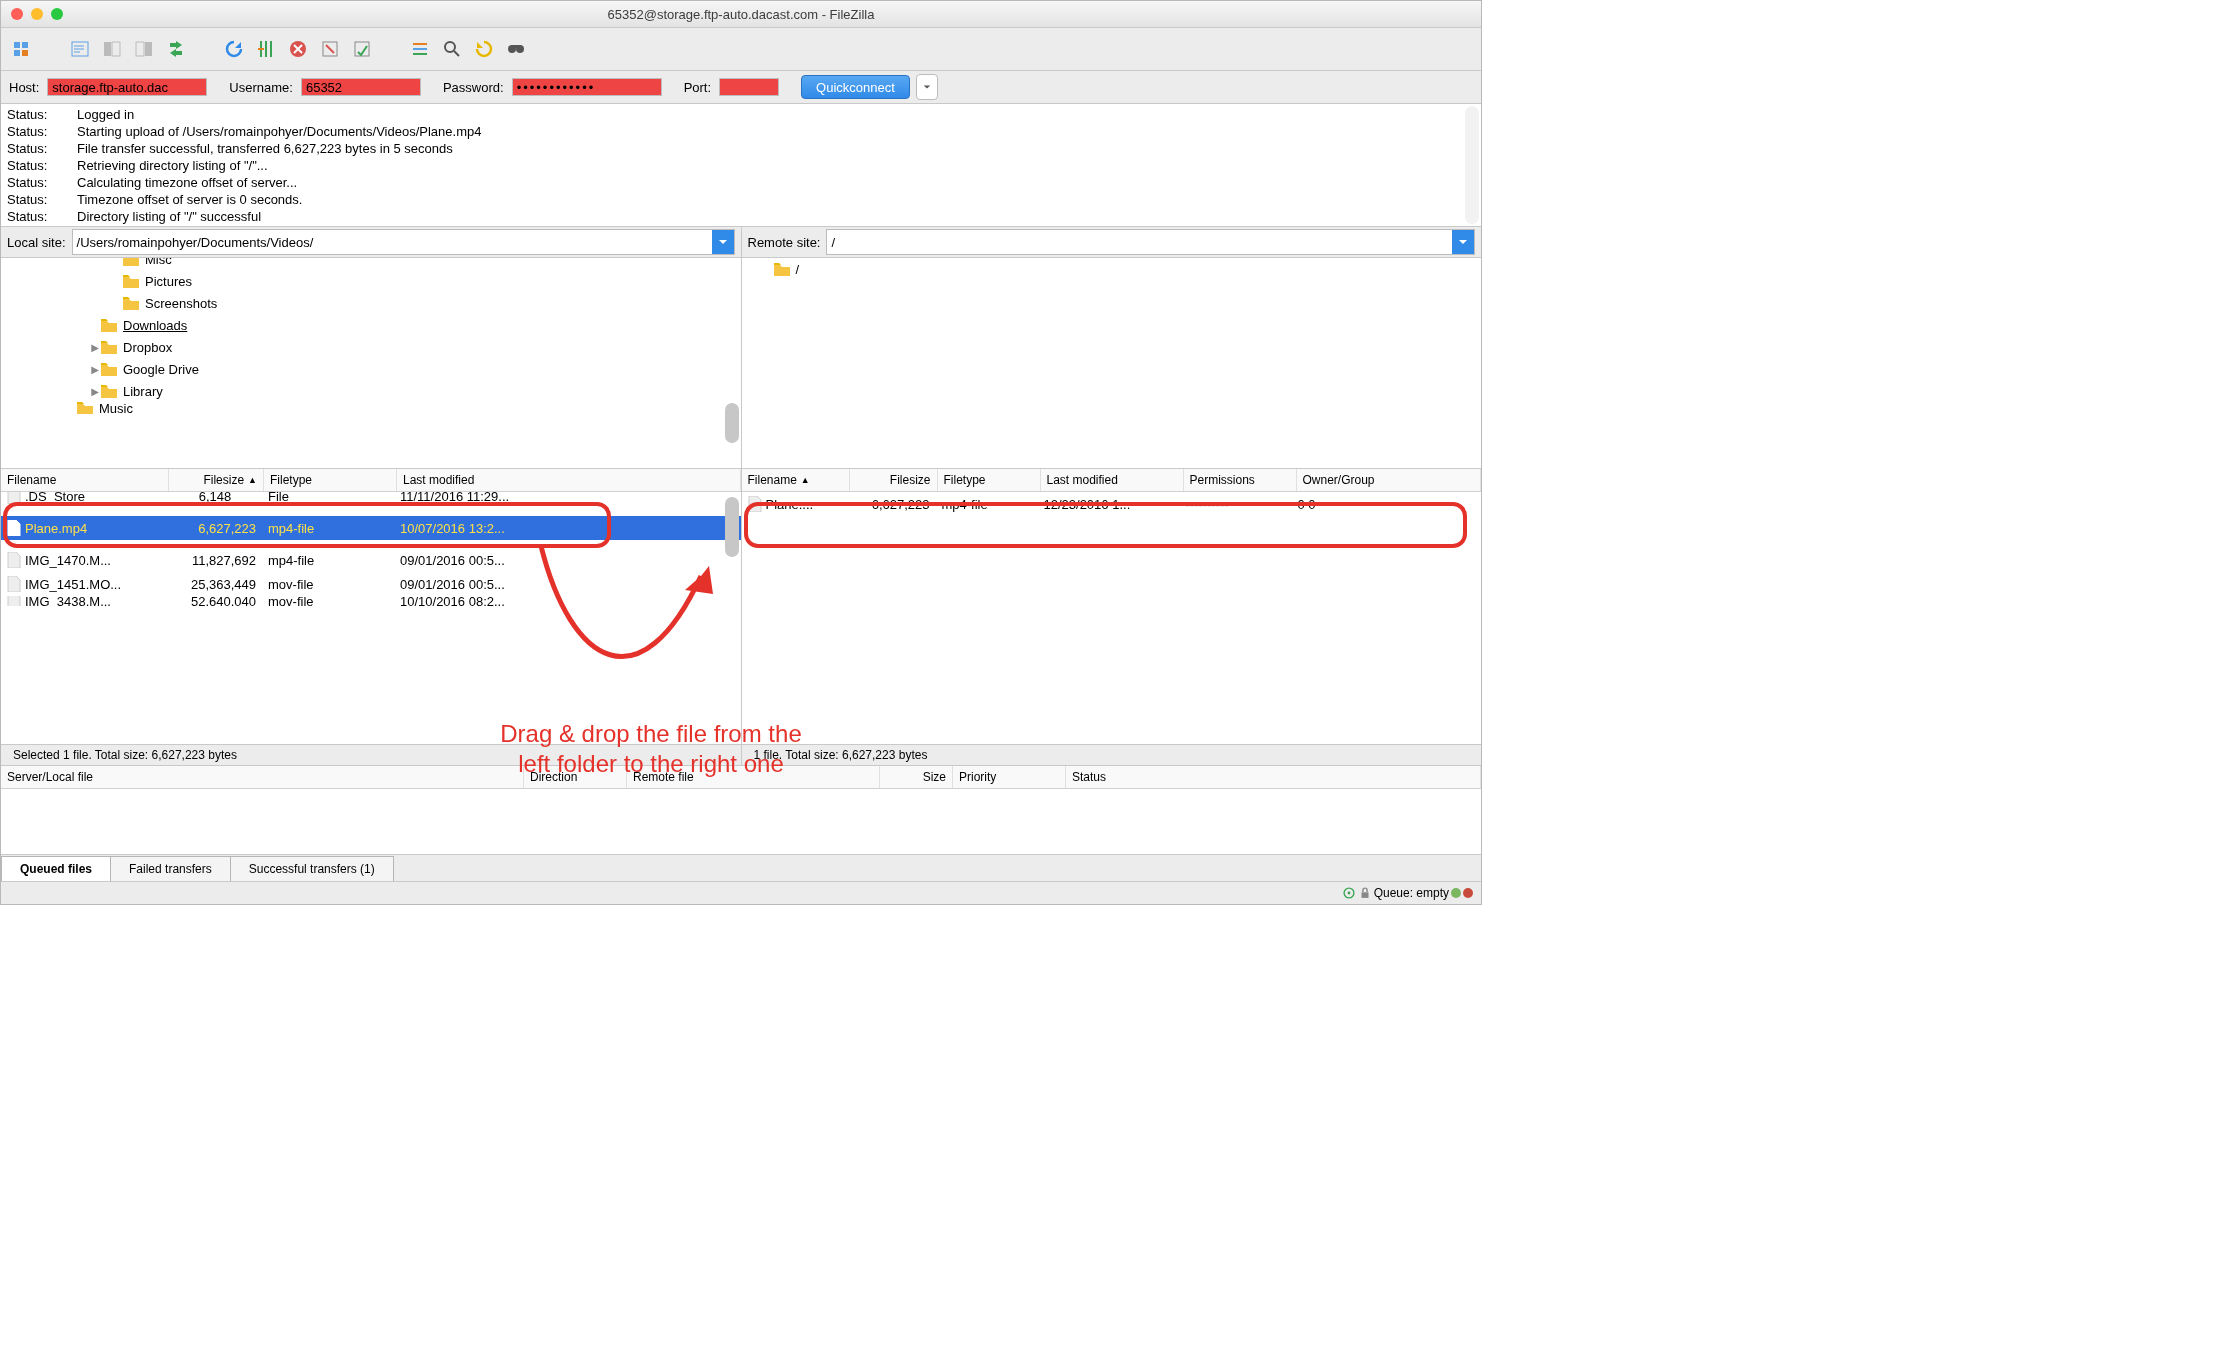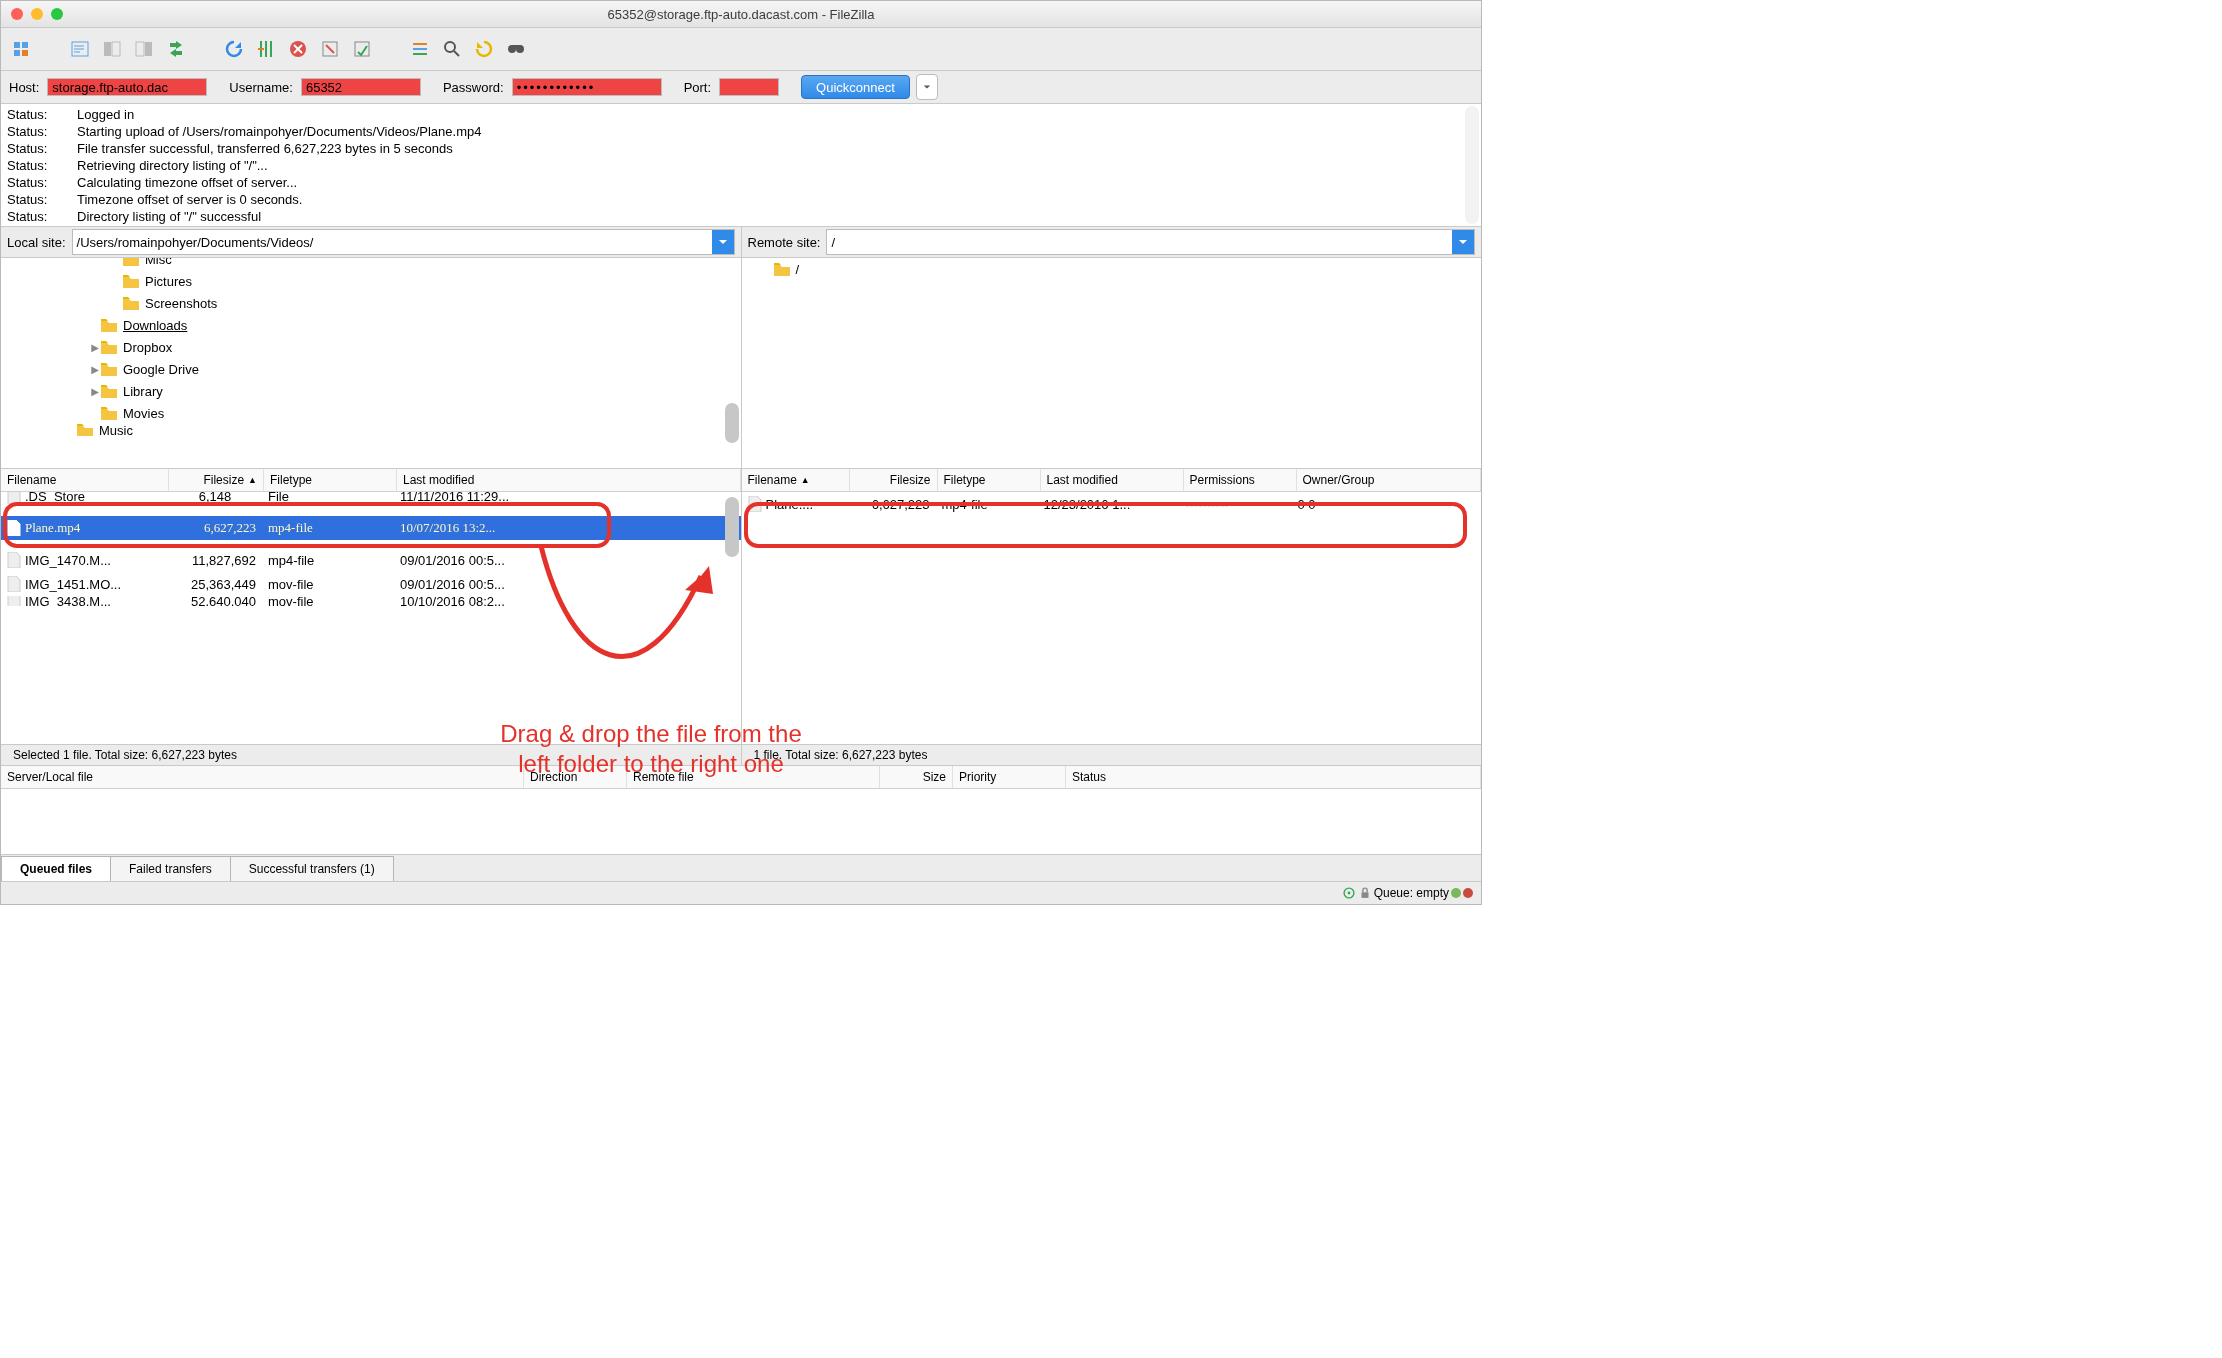--- a/index.html
+++ b/index.html
@@ -50,21 +50,21 @@
 .treeline.selected .lbl{background:#d9d9d9;color:#fff;padding:0 2px;border-radius:2px;}
 .tree-scroll{position:absolute;right:2px;top:2px;bottom:2px;width:14px;display:flex;align-items:center;}
 .tree-thumb{width:14px;height:40px;background:#c7c7c7;border-radius:7px;}
 
 .filelist{flex:1;background:#fff;display:flex;flex-direction:column;position:relative;min-height:0;}
 .fl-header{height:22px;border-bottom:1px solid #d0d0d0;display:flex;background:#f9f9f9;font-size:12px;align-items:center;}
 .fl-col{padding:0 6px;border-right:1px solid #e0e0e0;height:100%;display:flex;align-items:center;gap:4px;}
 .fl-col .sort{font-size:9px;}
 .fl-body{flex:1;overflow:hidden;font-size:13px;position:relative;}
 .fl-row{height:24px;display:flex;align-items:center;}
-.fl-row.selected{background:#2f6fde;color:#fef9c3;font-family:Liberation Serif, serif;}
+.fl-row.selected{background:#2f6fde;color:#fde047;}
 .fl-row .cell{padding:0 6px;overflow:hidden;white-space:nowrap;text-overflow:ellipsis;}
 .fl-row .ficon{width:14px;height:16px;margin-right:4px;flex-shrink:0;}
 .fl-status{height:20px;background:#ececec;border-top:1px solid #c9c9c9;padding:0 12px;font-size:12px;display:flex;align-items:center;}
 .fl-scroll{position:absolute;right:2px;top:24px;bottom:2px;width:14px;}
 .fl-thumb{width:14px;height:60px;background:#c7c7c7;border-radius:7px;margin-top:4px;}
 
 .redbox{position:absolute;border:4px solid #e4322b;border-radius:14px;pointer-events:none;}
 
 .queue{height:88px;background:#fff;border-top:1px solid #c9c9c9;display:flex;flex-direction:column;}
 .q-header{height:22px;background:#f9f9f9;border-bottom:1px solid #d0d0d0;display:flex;font-size:12px;}
@@ -332,28 +332,20 @@
             <span class="lbl">Google Drive</span>
           </div>
           <div class="treeline" style="padding-left:88px;">
             <span class="tri">▶</span>
             <svg class="folder folder-svg" viewBox="0 0 16 13">
               <path d="M0 2 L6 2 L8 4 L16 4 L16 13 L0 13 Z" fill="#f5c542"></path>
               <path d="M0 0 L5 0 L7 2 L0 2 Z" fill="#e6b800"></path>
             </svg>
             <span class="lbl">Library</span>
           </div>
-          <div class="treeline" style="padding-left:88px;">
-            <span class="tri"></span>
-            <svg class="folder folder-svg" viewBox="0 0 16 13">
-              <path d="M0 2 L6 2 L8 4 L16 4 L16 13 L0 13 Z" fill="#f5c542"></path>
-              <path d="M0 0 L5 0 L7 2 L0 2 Z" fill="#e6b800"></path>
-            </svg>
-            <span class="lbl">Movies</span>
-          </div>
           <div class="treeline" style="padding-left:64px;height:12px;overflow:hidden;">
             <span class="tri"></span>
             <svg class="folder folder-svg" viewBox="0 0 16 13">
               <path d="M0 2 L6 2 L8 4 L16 4 L16 13 L0 13 Z" fill="#f5c542"></path>
               <path d="M0 0 L5 0 L7 2 L0 2 Z" fill="#e6b800"></path>
             </svg>
             <span class="lbl">Music</span>
           </div>
           <div class="tree-scroll">
             <div class="tree-thumb" style="margin-top:120px"></div>

